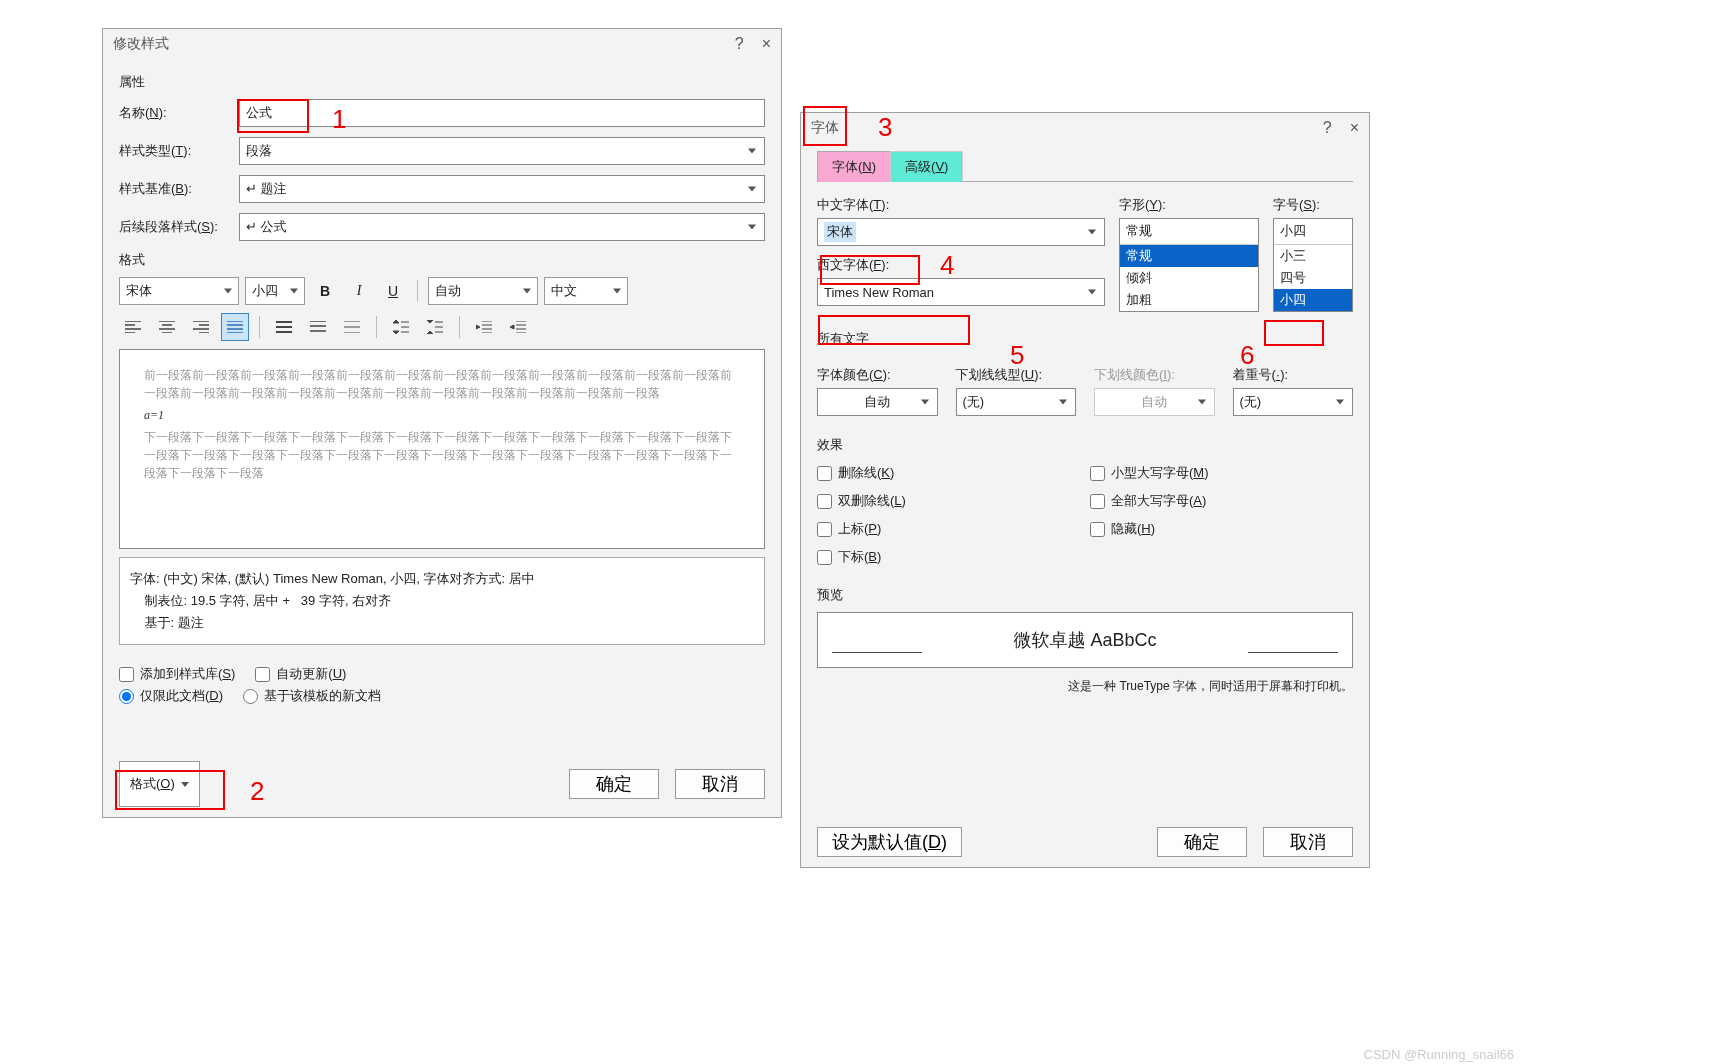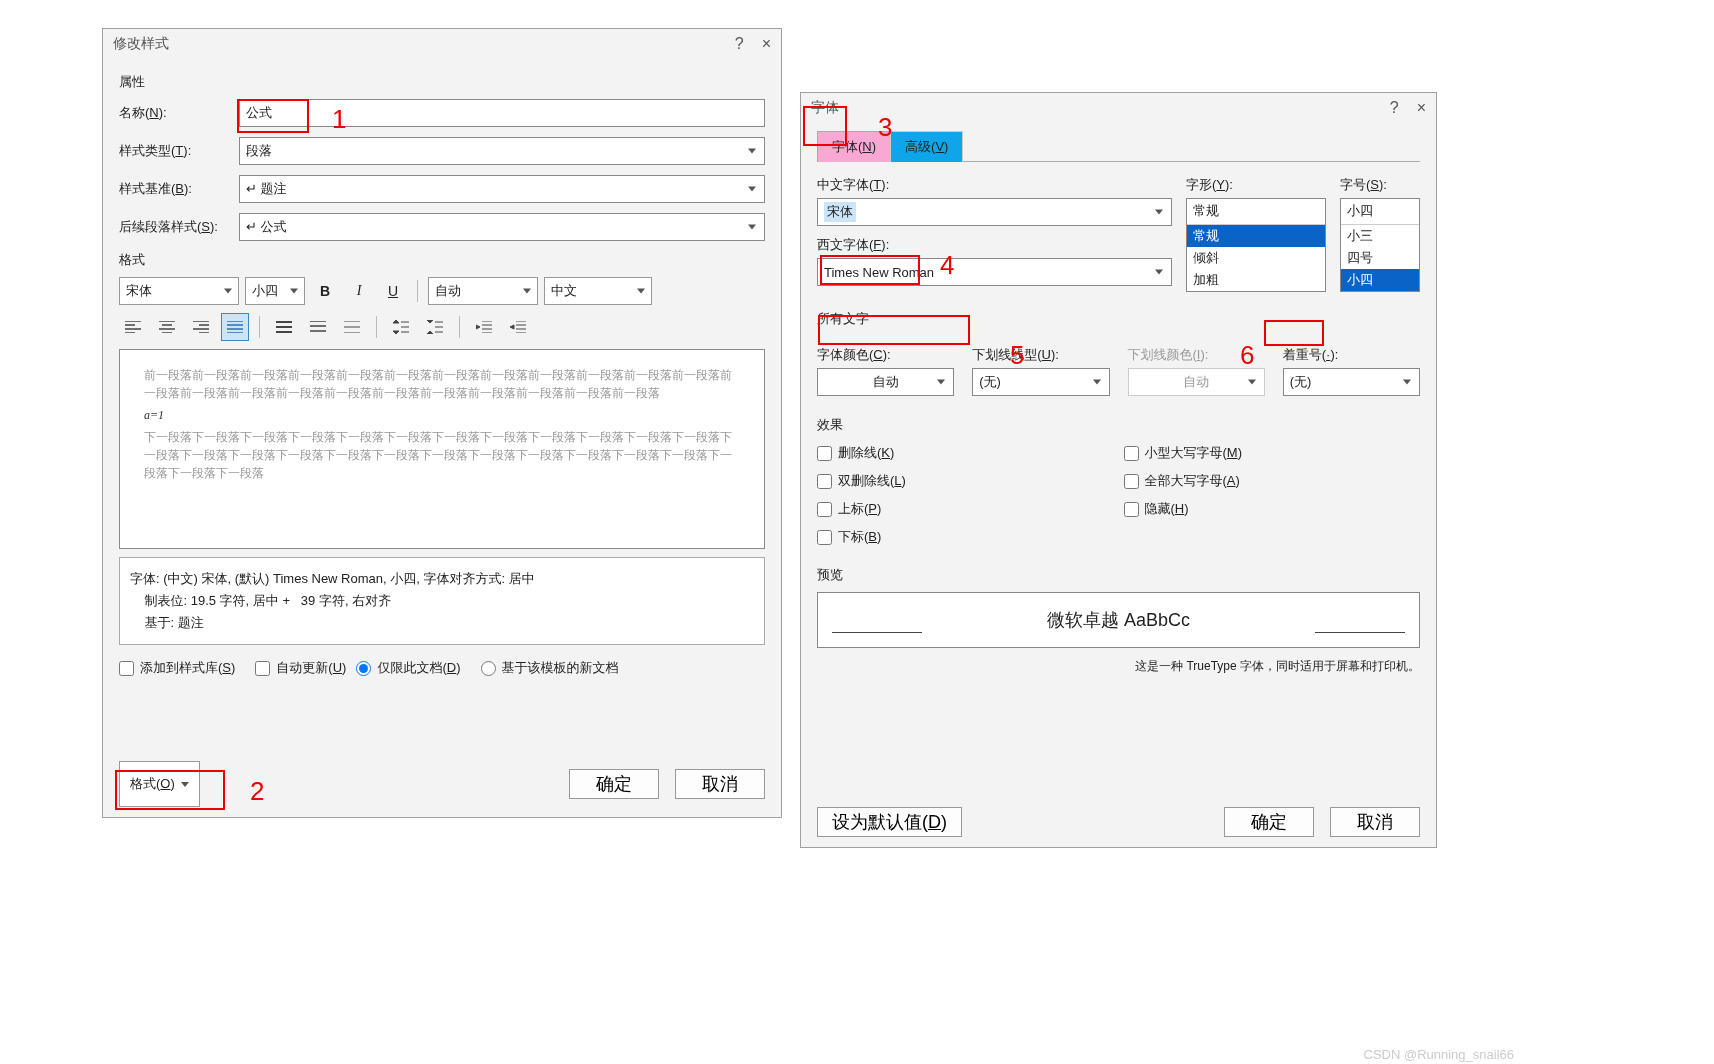--- a/index.html
+++ b/index.html
@@ -21,34 +21,34 @@
 .tb-btn{width:28px;height:28px;border:1px solid transparent;display:flex;align-items:center;justify-content:center;font-size:14px;}
 .tb-btn.bold{font-weight:bold;}
 .tb-btn.italic{font-style:italic;font-family:serif;}
 .tb-btn.underline{text-decoration:underline;}
 .sep{width:1px;height:22px;background:#bbb;margin:0 4px;}
 .tb-icon{width:28px;height:28px;display:flex;align-items:center;justify-content:center;}
 .tb-icon.selected{background:#cce4f7;border:1px solid #3a87c7;}
 .preview-box{border:1px solid #888;background:#fff;height:200px;padding:16px 24px;font-size:12px;color:#999;line-height:1.5;overflow:hidden;}
 .preview-box .formula{text-align:left;color:#333;font-style:italic;font-family:serif;margin:4px 0;}
 .desc-box{border:1px solid #aaa;background:#fff;padding:10px;font-size:13px;line-height:1.7;margin-top:8px;}
-.checks{display:flex;flex-direction:row;gap:10px;margin-top:14px;}
+.checks{display:flex;flex-direction:column;gap:4px;margin-top:20px;}
 .check-row{display:flex;align-items:center;gap:20px;}
 input[type=checkbox],input[type=radio]{width:15px;height:15px;margin-right:6px;vertical-align:middle;}
 .btn{border:1px solid #999;background:#fdfdfd;height:30px;padding:0 26px;font-size:18px;cursor:default;}
 .btn.small{padding:0 14px;}
 .footer{display:flex;justify-content:space-between;align-items:center;padding:10px 16px;}
 .footer .right{display:flex;gap:16px;}
 .format-btn{border:1px solid #999;background:#fff;height:46px;padding:0 10px;display:flex;align-items:center;gap:6px;}
 .format-btn::after{content:"";width:0;height:0;border-left:4px solid transparent;border-right:4px solid transparent;border-top:5px solid #555;}
 
 
 .tabs{display:flex;border-bottom:1px solid #aaa;margin-bottom:14px;}
 .tab{padding:6px 14px;font-size:13px;background:#f9a8d4;border:1px solid #aaa;border-bottom:none;margin-right:-1px;margin-bottom:-1px;}
-.tab.inactive{background:#0ea5e9;border-top-color:#ccc;border-left-color:#ccc;border-right-color:#ccc;}
+.tab.inactive{background:#5eead4;border-top-color:#ccc;border-left-color:#ccc;border-right-color:#ccc;}
 .font-grid{display:grid;grid-template-columns:1fr 140px 80px;gap:14px;}
 .col label{display:block;margin-bottom:4px;}
 .listbox{border:1px solid #888;background:#fff;font-size:13px;}
 .listbox .inp{height:26px;padding:3px 6px;border-bottom:1px solid #ccc;}
 .listbox .opts{max-height:68px;overflow:hidden;}
 .listbox .opt{padding:2px 6px;}
 .listbox .opt.sel{background:#0a64c8;color:#fff;}
 .color-grid{display:grid;grid-template-columns:repeat(4,1fr);gap:18px;margin-top:18px;}
 .effects{display:grid;grid-template-columns:1fr 1fr;gap:10px;margin-top:10px;}
 .effects label{display:flex;align-items:center;}
@@ -107,21 +107,21 @@
       <div class="tb-combo" style="width:60px">
           <span>小四</span>
         </div>
       <div class="tb-btn bold">B</div>
       <div class="tb-btn italic">I</div>
       <div class="tb-btn underline">U</div>
       <div class="sep"></div>
       <div class="tb-combo" style="width:110px">
           <span>自动</span>
         </div>
-      <div class="tb-combo" style="width:108px">
+      <div class="tb-combo" style="width:84px">
           <span>中文</span>
         </div>
     </div>
 
     <div class="toolbar">
       <div class="tb-icon">
           <svg width="16" height="12">
             <path d="M0 0h16M0 4h10M0 8h16M0 12h10" stroke="#444" stroke-width="1.5"></path>
           </svg>
         </div>
@@ -208,21 +208,21 @@
     <div class="format-btn">
         <span>格式(<span class="u">O</span>)</span>
       </div>
     <div class="right">
       <button class="btn">确定</button>
       <button class="btn">取消</button>
     </div>
   </div>
 </div>
 
-<div class="dialog" style="left:800px;top:92px;width:637px;height:756px;">
+<div class="dialog" style="left:800px;top:112px;width:570px;height:756px;">
   <div class="titlebar">
     <span>字体</span>
     <div class="ctrls">
       <span>?</span>
       <span>×</span>
     </div>
   </div>
   <div class="body">
     <div class="tabs">
       <div class="tab"><span>字体(<span class="u">N</span>)</span></div>

